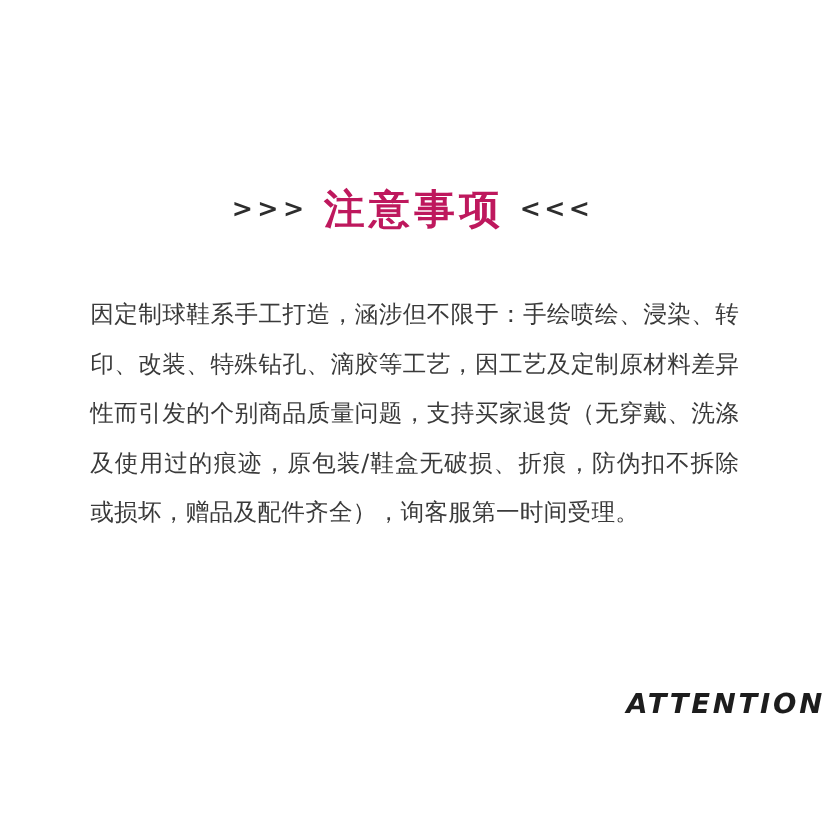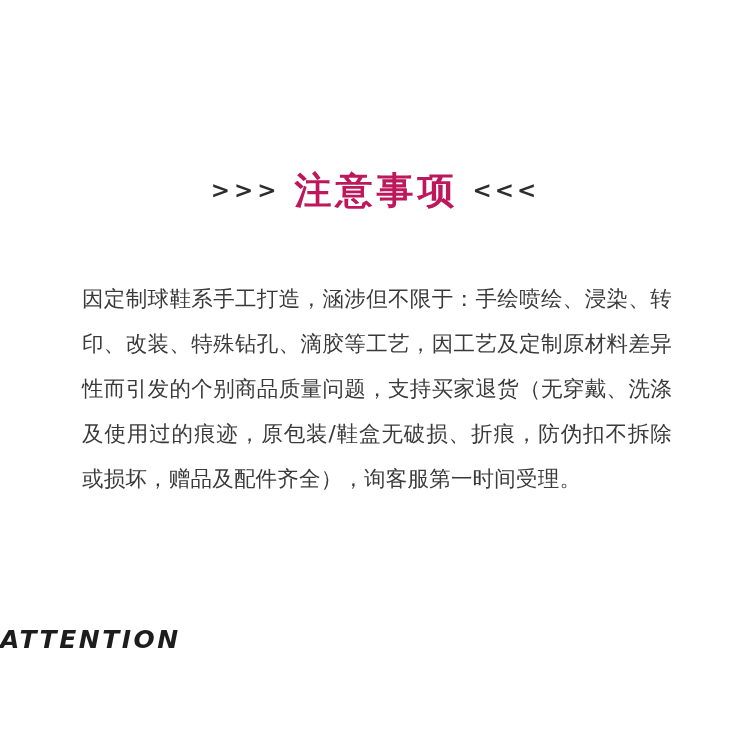--- a/index.html
+++ b/index.html
@@ -51,40 +51,40 @@
     font-weight: 700;
     letter-spacing: 4px;
     color: #be185d;
     line-height: 1;
     white-space: nowrap;
   }
 
   
   .body-copy {
     position: absolute;
-    top: 276px;
+    top: 264px;
     left: 82px;
     width: 590px;
     font-family: "DejaVu Sans", "Liberation Sans", sans-serif;
     font-size: 21.5px;
     line-height: 45px;
     color: #3a3a3a;
     text-align: justify;
     text-justify: inter-ideograph;
     letter-spacing: 0.2px;
     white-space: pre-wrap;
   }
 
   
   .footer-word {
     position: absolute;
     top: 627px;
     left: 0;
     width: 750px;
-    text-align: left;
+    text-align: right;
     font-family: "DejaVu Sans", "Liberation Sans", sans-serif;
     font-size: 25px;
     font-weight: 700;
     font-style: italic;
     letter-spacing: 2.5px;
     color: #1d1d1d;
     line-height: 1;
   }
 </style>
 </head>

